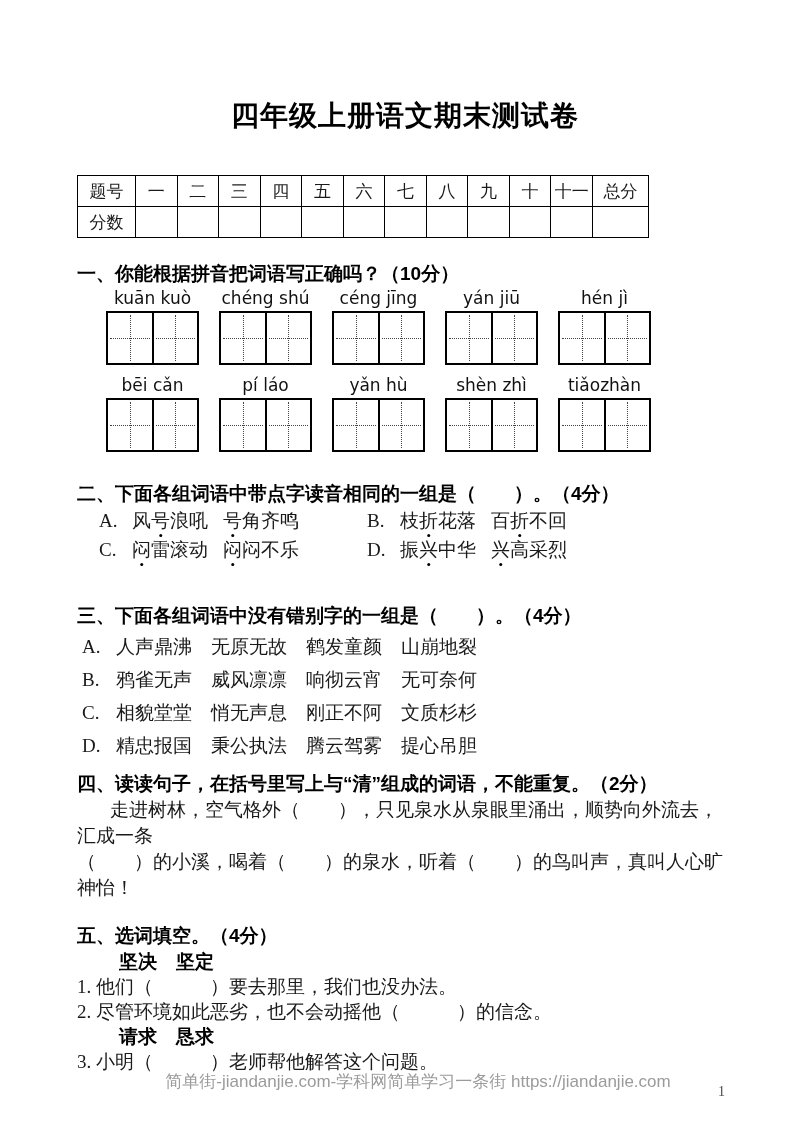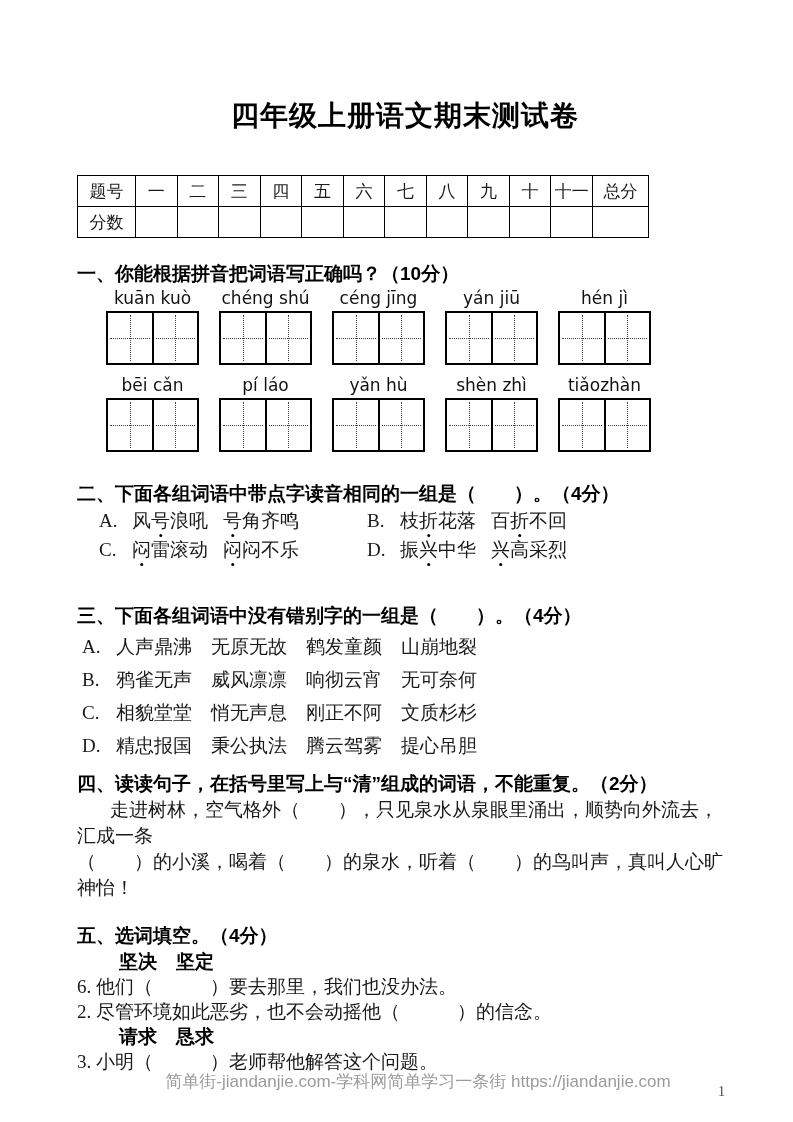--- a/index.html
+++ b/index.html
@@ -327,21 +327,21 @@
 
   <section class="sec sec4">
     <h2 class="sec-heading">四、读读句子，在括号里写上与“清”组成的词语，不能重复。（2分）</h2>
     <p class="q4-line indent">走进树林，空气格外（　　），只见泉水从泉眼里涌出，顺势向外流去，汇成一条</p>
     <p class="q4-line">（　　）的小溪，喝着（　　）的泉水，听着（　　）的鸟叫声，真叫人心旷神怡！</p>
   </section>
 
   <section class="sec sec5">
     <h2 class="sec-heading">五、选词填空。（4分）</h2>
     <p class="word-bank">坚决　坚定</p>
-    <p class="q5-line">6. 他们（　　　）要去那里，我们也没办法。</p>
+    <p class="q5-line">1. 他们（　　　）要去那里，我们也没办法。</p>
     <p class="q5-line">2. 尽管环境如此恶劣，也不会动摇他（　　　）的信念。</p>
     <p class="word-bank">请求　恳求</p>
     <p class="q5-line">3. 小明（　　　）老师帮他解答这个问题。</p>
   </section>
 
   <div class="site-footer">简单街-jiandanjie.com-学科网简单学习一条街 https://jiandanjie.com</div>
   <div class="page-number">1</div>
 
 </div>
 

